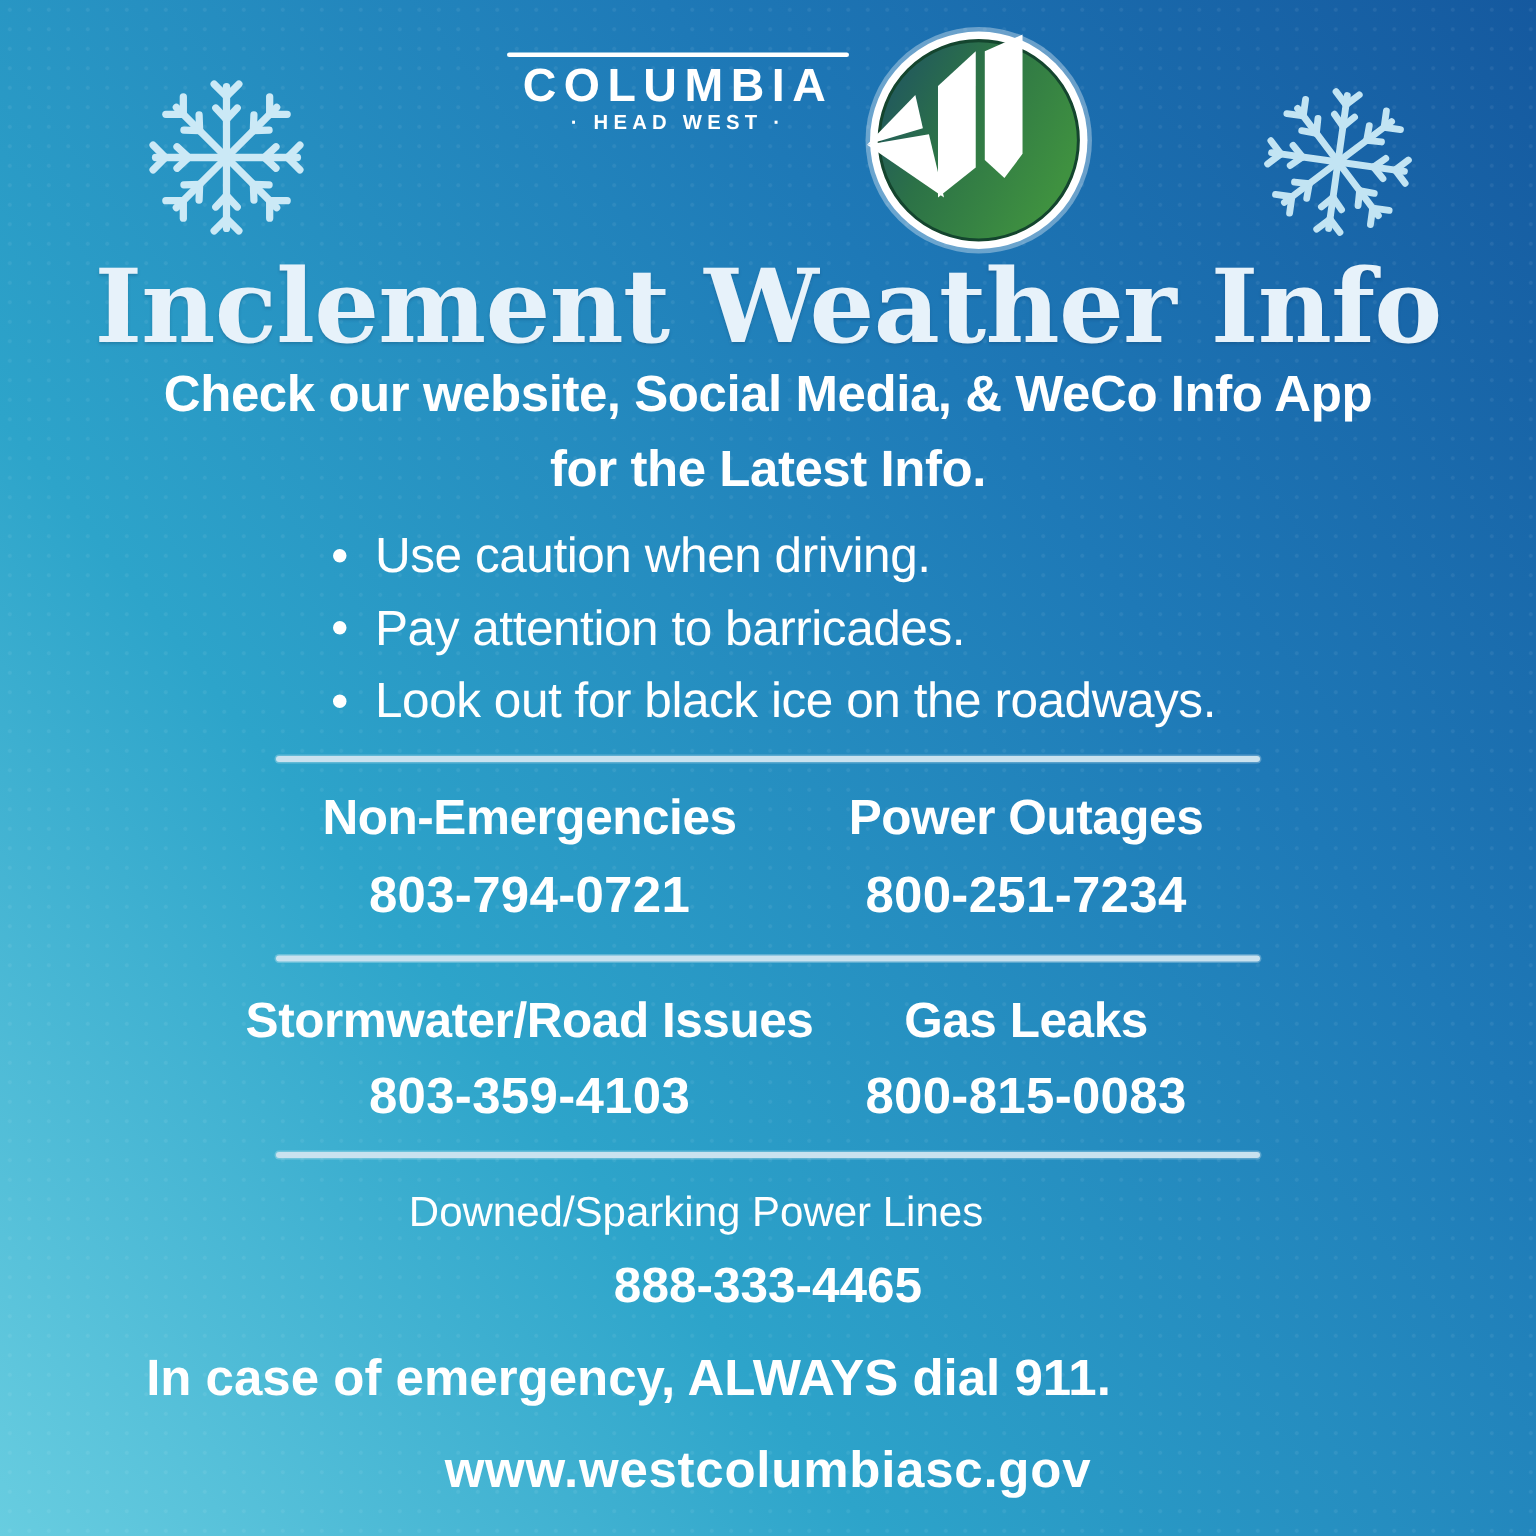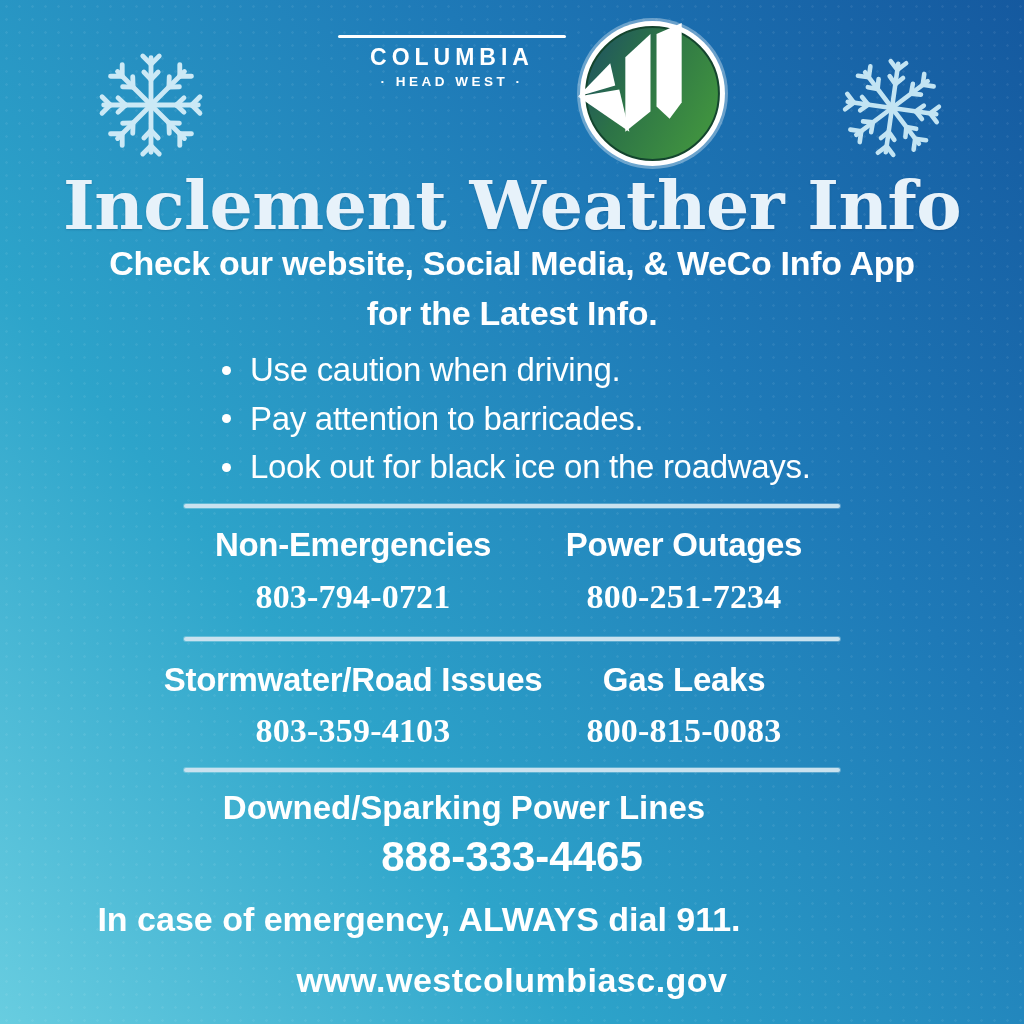--- a/index.html
+++ b/index.html
@@ -26,21 +26,21 @@
   
   .wordmark{
     position:absolute;left:336px;top:34px;width:232px;
     text-align:center;color:#ffffff;
   }
   .wordmark .west{
     font-family:"DejaVu Serif","Liberation Serif",serif;
     font-weight:bold;font-size:64px;line-height:64px;letter-spacing:3px;
   }
   .wordmark .rule{height:2.5px;background:#ffffff;margin:1px 2px 7px 2px;border-radius:2px;}
-  .wordmark .columbia{font-size:23px;font-weight:bold;letter-spacing:5px;line-height:24px;}
+  .wordmark .columbia{font-size:31px;font-weight:bold;letter-spacing:5px;line-height:24px;}
   .wordmark .tagline{font-size:13.5px;font-weight:bold;letter-spacing:3.5px;margin-top:6px;line-height:14px;}
 
   .badge{position:absolute;left:574px;top:15px;width:157px;height:157px;}
 
   .title{
     position:absolute;left:0;top:177px;width:1024px;
     text-align:center;color:#e7f2fa;
     font-family:"DejaVu Serif","Liberation Serif",serif;
     font-weight:bold;font-size:68px;line-height:56px;letter-spacing:-0.5px;
     text-shadow:0 1px 2px rgba(10,50,90,.25);
@@ -60,32 +60,32 @@
     margin-right:19px;flex:0 0 auto;
   }
   .divider{
     position:absolute;left:184px;width:656px;height:4px;border-radius:3px;
     background:#c9e2ef;box-shadow:0 0 0 1px rgba(255,255,255,.25);
   }
   .divider.d1{top:504px;} .divider.d2{top:637px;} .divider.d3{top:768px;}
 
   .contact-cell{position:absolute;width:380px;text-align:center;color:#ffffff;font-weight:bold;}
   .contact-label{font-size:33px;line-height:36px;letter-spacing:-0.3px;}
-  .contact-phone{font-size:34px;line-height:36px;letter-spacing:0.2px;font-family:Liberation Serif, serif;}
+  .contact-phone{font-size:34px;line-height:36px;letter-spacing:0.2px;}
   .c-left{left:163px;} .c-right{left:494px;}
   .r1-label{top:527px;} .r1-phone{top:579px;}
   .r2-label{top:662px;} .r2-phone{top:713px;}
 
   .downed-label{
     position:absolute;left:0;top:790px;width:928px;text-align:center;
-    color:#ffffff;font-weight:bold;font-size:33px;line-height:36px;
+    color:#ffffff;font-weight:normal;font-size:28px;line-height:36px;
   }
   .downed-phone{
     position:absolute;left:0;top:839px;width:1024px;text-align:center;
-    color:#ffffff;font-weight:bold;font-size:42px;line-height:36px;
+    color:#ffffff;font-weight:bold;font-size:33px;line-height:36px;
   }
   .emergency{
     position:absolute;left:0;top:900px;width:838px;text-align:center;
     color:#ffffff;font-weight:bold;font-size:34px;line-height:38px;
   }
   .website{
     position:absolute;left:0;top:961px;width:1024px;text-align:center;
     color:#ffffff;font-weight:bold;font-size:34px;line-height:38px;letter-spacing:0.5px;
   }
 </style>

